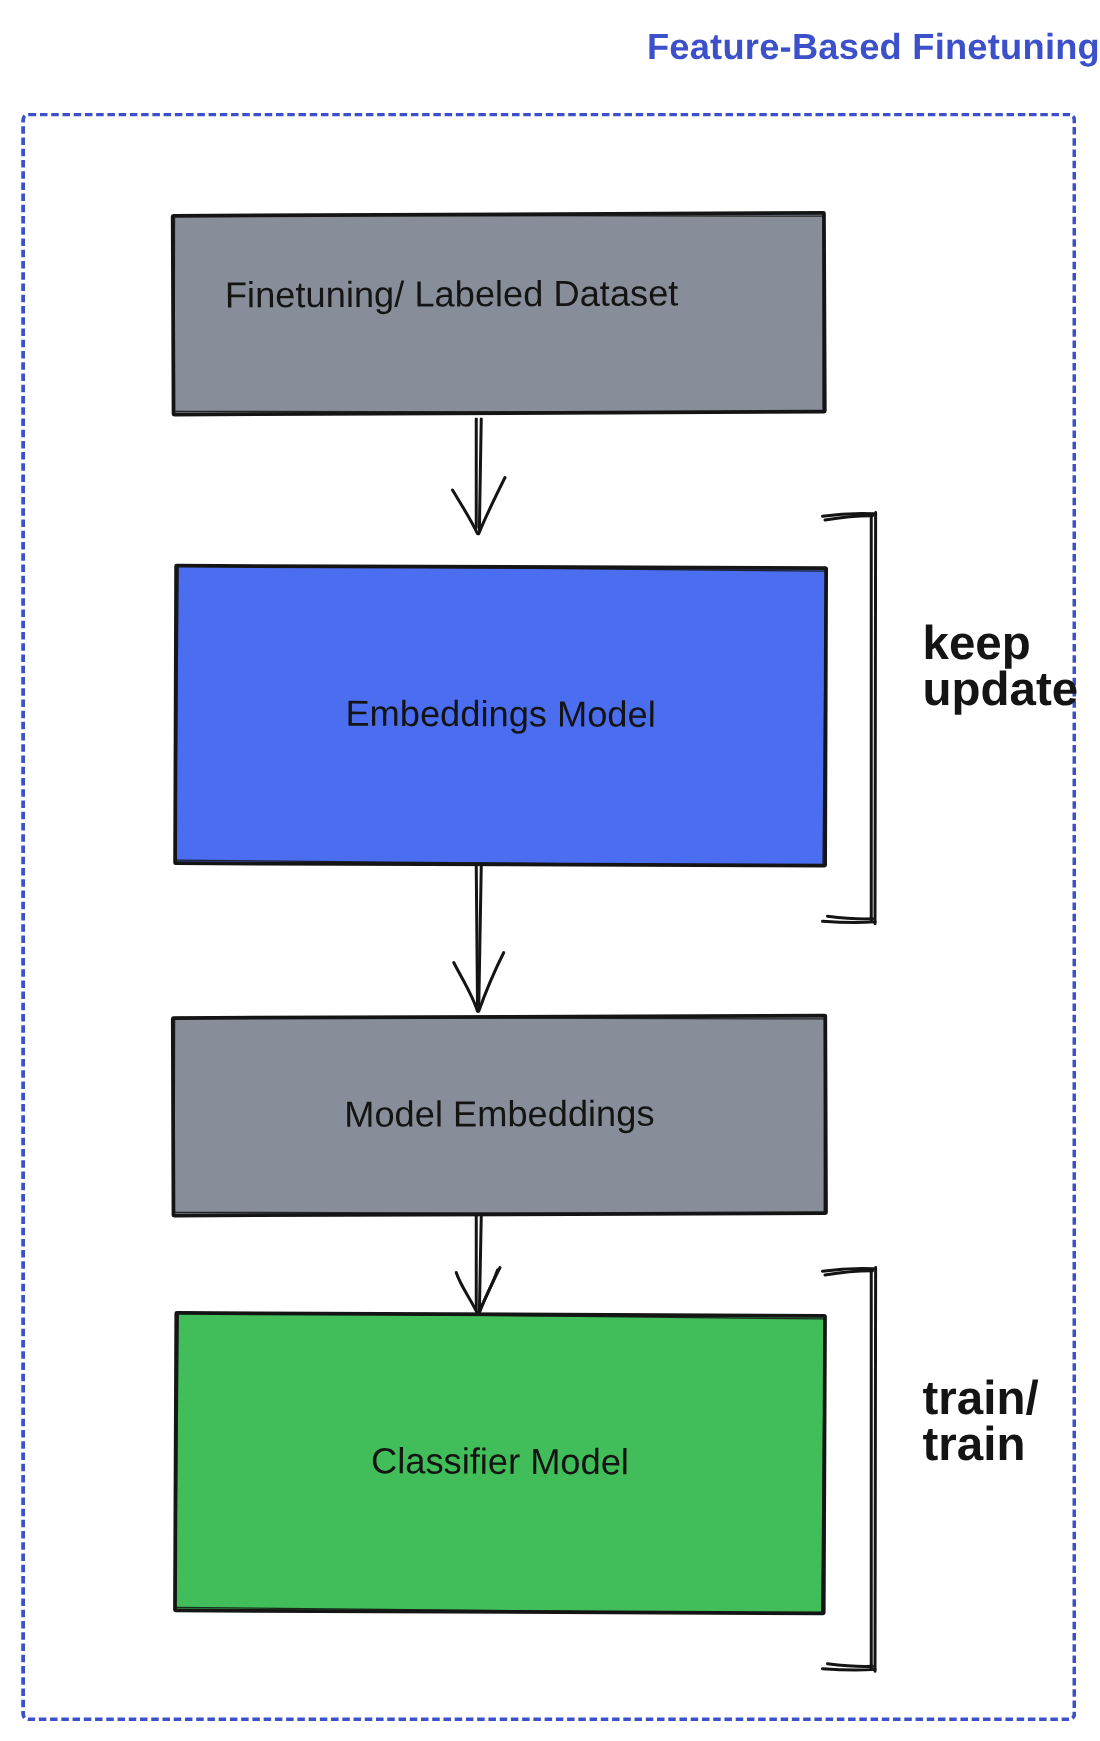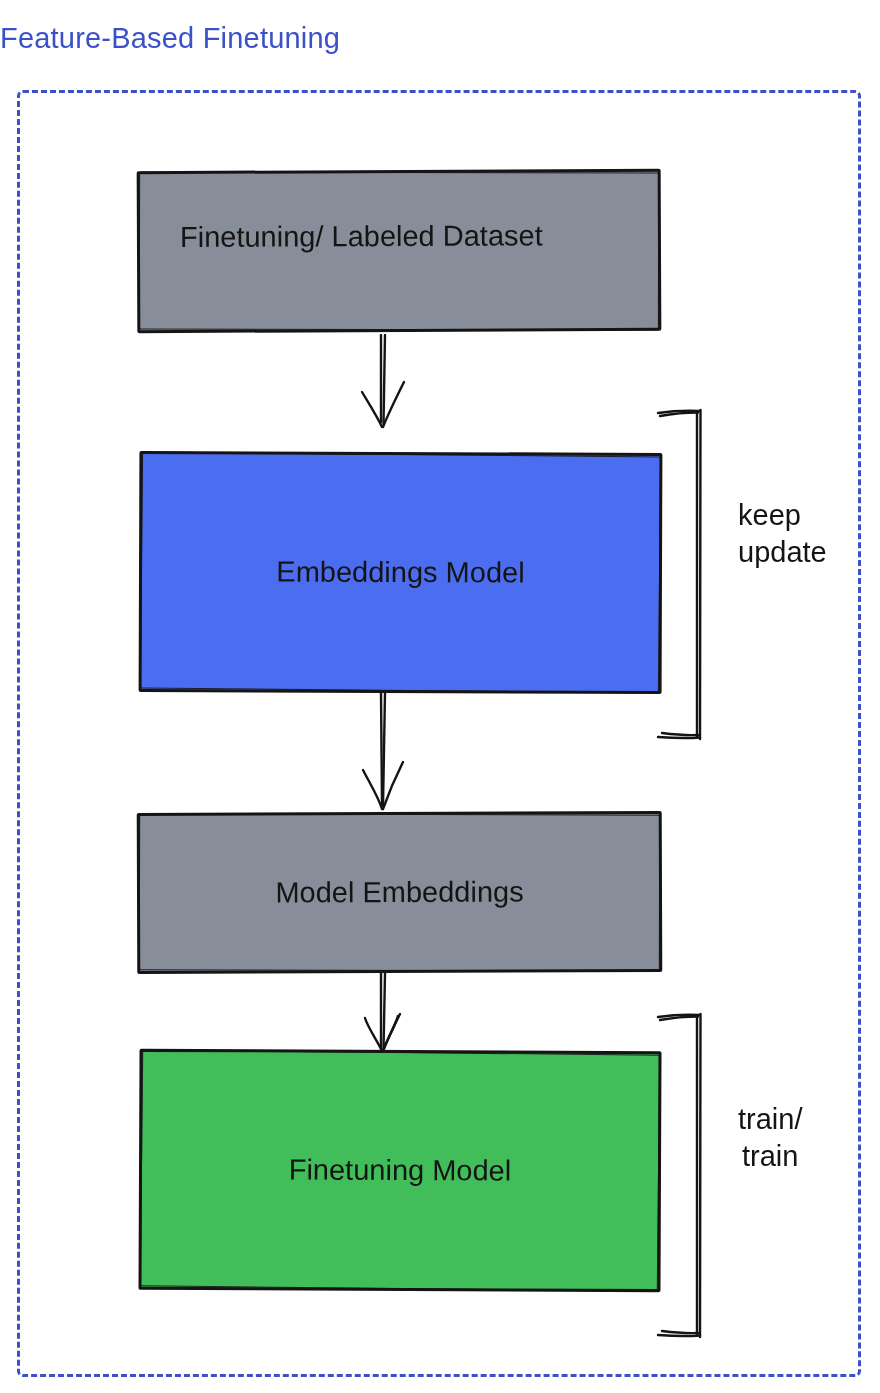--- a/index.html
+++ b/index.html
@@ -7,23 +7,23 @@
   body {
     width: 880px; height: 1393px;
     position: relative;
     font-family: "Liberation Sans", "DejaVu Sans", sans-serif;
     color: #141414;
     overflow: hidden;
   }
   .title {
     position: absolute;
     top: 22px; left: 0; width: 880px;
-    text-align: left;
+    text-align: right;
     font-size: 29px;
-    font-weight: 400;
+    font-weight: 700;
     letter-spacing: 0.2px;
   }
   .frame {
     position: absolute;
     left: 17px; top: 90px;
     width: 844px; height: 1287px;
     border: 3.4px dashed #3B50C9;
     border-radius: 6px;
   }
   .box {
@@ -68,22 +68,23 @@
   .sketch { position: absolute; }
   .sketch svg { display: block; }
   .sketch path {
     fill: none;
     stroke: #141414;
     stroke-width: 2.4;
     stroke-linecap: round;
   }
   .annotation {
     position: absolute;
-    font-size: 29px;
+    font-size: 38px;
     line-height: 37px;
+    font-weight: bold;
   }
   .annotation span { display: block; }
 </style>
 </head>
 <body>
 
 <div class="title" style="color: rgb(59, 80, 201);">Feature-Based Finetuning</div>
 
 <div class="frame" style="border-color: rgb(59, 80, 201);"></div>
 
@@ -137,30 +138,30 @@
   <svg width="62" height="82" viewBox="0 0 62 82">
     <path d="M29,1 L29,76"></path>
     <path d="M33,1 L31.5,78"></path>
     <path d="M13,46 C16,56 25,68 30,79"></path>
     <path d="M48,42 C43,52 36,66 31,79"></path>
     <path d="M46,44 C42,56 35,68 31.5,78"></path>
   </svg>
 </div>
 
 <div class="box box-classifier" style="background-color: rgb(65, 189, 89);">
-  <span>Finetuning Model</span>
+  <span>Classifier Model</span>
 </div>
 
 <div class="sketch" style="left:654px; top:1008px;">
   <svg width="52" height="334" viewBox="0 0 52 334">
     <path d="M43,8 L43,327"></path>
     <path d="M46.5,6 L46,329"></path>
     <path d="M4,9 C18,7 32,6.5 45,7"></path>
     <path d="M6,12 C20,9.5 33,8.5 44,8.5"></path>
     <path d="M4,327 C18,328 32,328.5 46,327.5"></path>
     <path d="M8,323 C20,324.5 33,325.5 44,325"></path>
   </svg>
 </div>
 
-<div class="annotation" style="left:738px; top:1101px;text-align:center;">
+<div class="annotation" style="left:738px; top:1101px;">
   <span>train/</span>
   <span>train</span>
 </div>
 
 </body></html>

